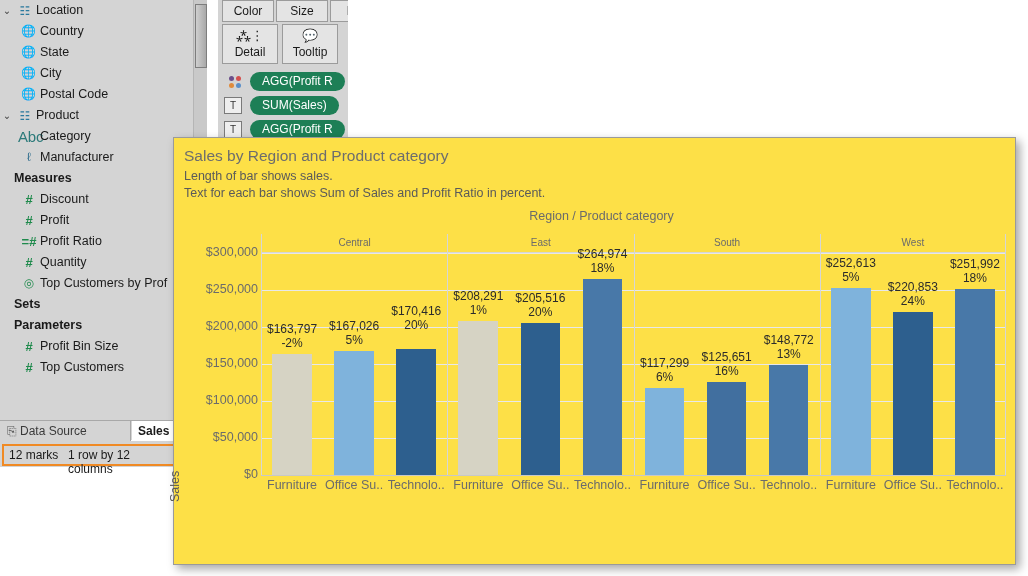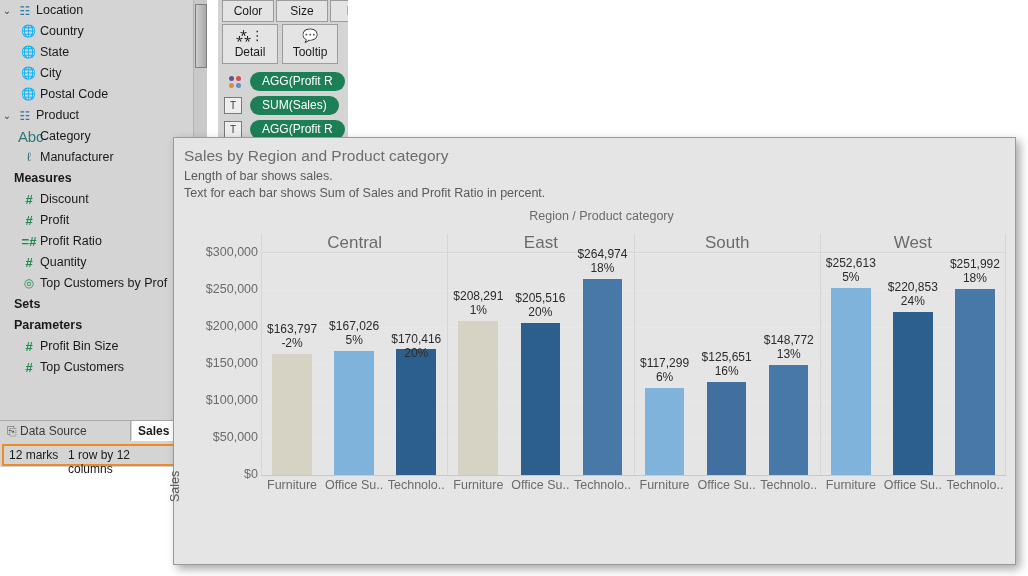--- a/index.html
+++ b/index.html
@@ -114,21 +114,21 @@
   .pill-ico.dots { border: none; background: transparent; }
   .dotgrid { position: absolute; left: 5px; top: 3px; width: 16px; height: 14px; }
   .dotgrid i {
     position: absolute; width: 5px; height: 5px; border-radius: 50%;
   }
 
   
   .panel {
     position: absolute; left: 173px; top: 137px;
     width: 843px; height: 428px;
-    background: #e5e5e5;
+    background: #fde047;
     border: 1px solid #9a9a9a;
     box-shadow: 4px 4px 9px rgba(0,0,0,0.35);
   }
   .viz-title {
     position: absolute; left: 10px; top: 9px;
     font-size: 15.5px; color: #6d6d6d; white-space: nowrap;
   }
   .viz-sub1 {
     position: absolute; left: 10px; top: 31px;
     font-size: 12.5px; color: #5a5a5a; white-space: nowrap;
@@ -143,21 +143,21 @@
     text-align: center; font-size: 12.5px; color: #6b6b6b; padding-left: 12px;
   }
 
   
   .plot {
     position: absolute; left: 87px; top: 96px;
     width: 745px; height: 288px;
   }
   .region-hdr {
     position: absolute; top: 0; height: 18px; line-height: 17px;
-    text-align: center; font-size: 17px; color: #6b6b6b;
+    text-align: center; font-size: 10px; color: #6b6b6b;
     border-left: 1px solid #d6d6d6;
   }
   .region-hdr.last { border-right: 1px solid #d6d6d6; }
   .hdr-rule {
     position: absolute; top: 18px; left: 0; width: 745px; height: 1px;
     background: #d6d6d6;
   }
   .panel-area {
     position: absolute; top: 19px; height: 222px;
     border-left: 1px solid #d6d6d6;
@@ -303,21 +303,21 @@
         <div class="hdr-rule"></div>
         <div class="region-hdr" style="left:0px;width:186.25px;">Central</div>
         <div class="panel-area" style="left:0px;width:186.25px;"></div>
         <div class="bar" style="left:11.2px;width:39.7px;height:121.2px;top:119.8px;bottom:auto;background:#d6d3c4;"></div>
         <div class="bar-lab" style="left:0.0px;width:62.1px;top:87.8px;">$163,797<br>-2%</div>
         <div class="cat-lab" style="left:0.0px;width:62.1px;">Furniture</div>
         <div class="bar" style="left:73.3px;width:39.7px;height:123.6px;top:117.4px;bottom:auto;background:#7fb3dc;"></div>
         <div class="bar-lab" style="left:62.1px;width:62.1px;top:85.4px;">$167,026<br>5%</div>
         <div class="cat-lab" style="left:62.1px;width:62.1px;">Office Su..</div>
         <div class="bar" style="left:135.3px;width:39.7px;height:126.1px;top:114.9px;bottom:auto;background:#2d5f8e;"></div>
-        <div class="bar-lab" style="left:124.2px;width:62.1px;top:98px;">$170,416<br>20%</div>
+        <div class="bar-lab" style="left:124.2px;width:62.1px;top:70px;">$170,416<br>20%</div>
         <div class="cat-lab" style="left:124.2px;width:62.1px;">Technolo..</div>
         <div class="region-hdr" style="left:186.25px;width:186.25px;">East</div>
         <div class="panel-area" style="left:186.25px;width:186.25px;"></div>
         <div class="bar" style="left:197.4px;width:39.7px;height:154.1px;top:86.9px;bottom:auto;background:#d6d3c4;"></div>
         <div class="bar-lab" style="left:186.3px;width:62.1px;top:54.9px;">$208,291<br>1%</div>
         <div class="cat-lab" style="left:186.3px;width:62.1px;">Furniture</div>
         <div class="bar" style="left:259.5px;width:39.7px;height:152.1px;top:88.9px;bottom:auto;background:#2d5f8e;"></div>
         <div class="bar-lab" style="left:248.3px;width:62.1px;top:56.9px;">$205,516<br>20%</div>
         <div class="cat-lab" style="left:248.3px;width:62.1px;">Office Su..</div>
         <div class="bar" style="left:321.6px;width:39.7px;height:196.1px;top:44.9px;bottom:auto;background:#4878a8;"></div>

